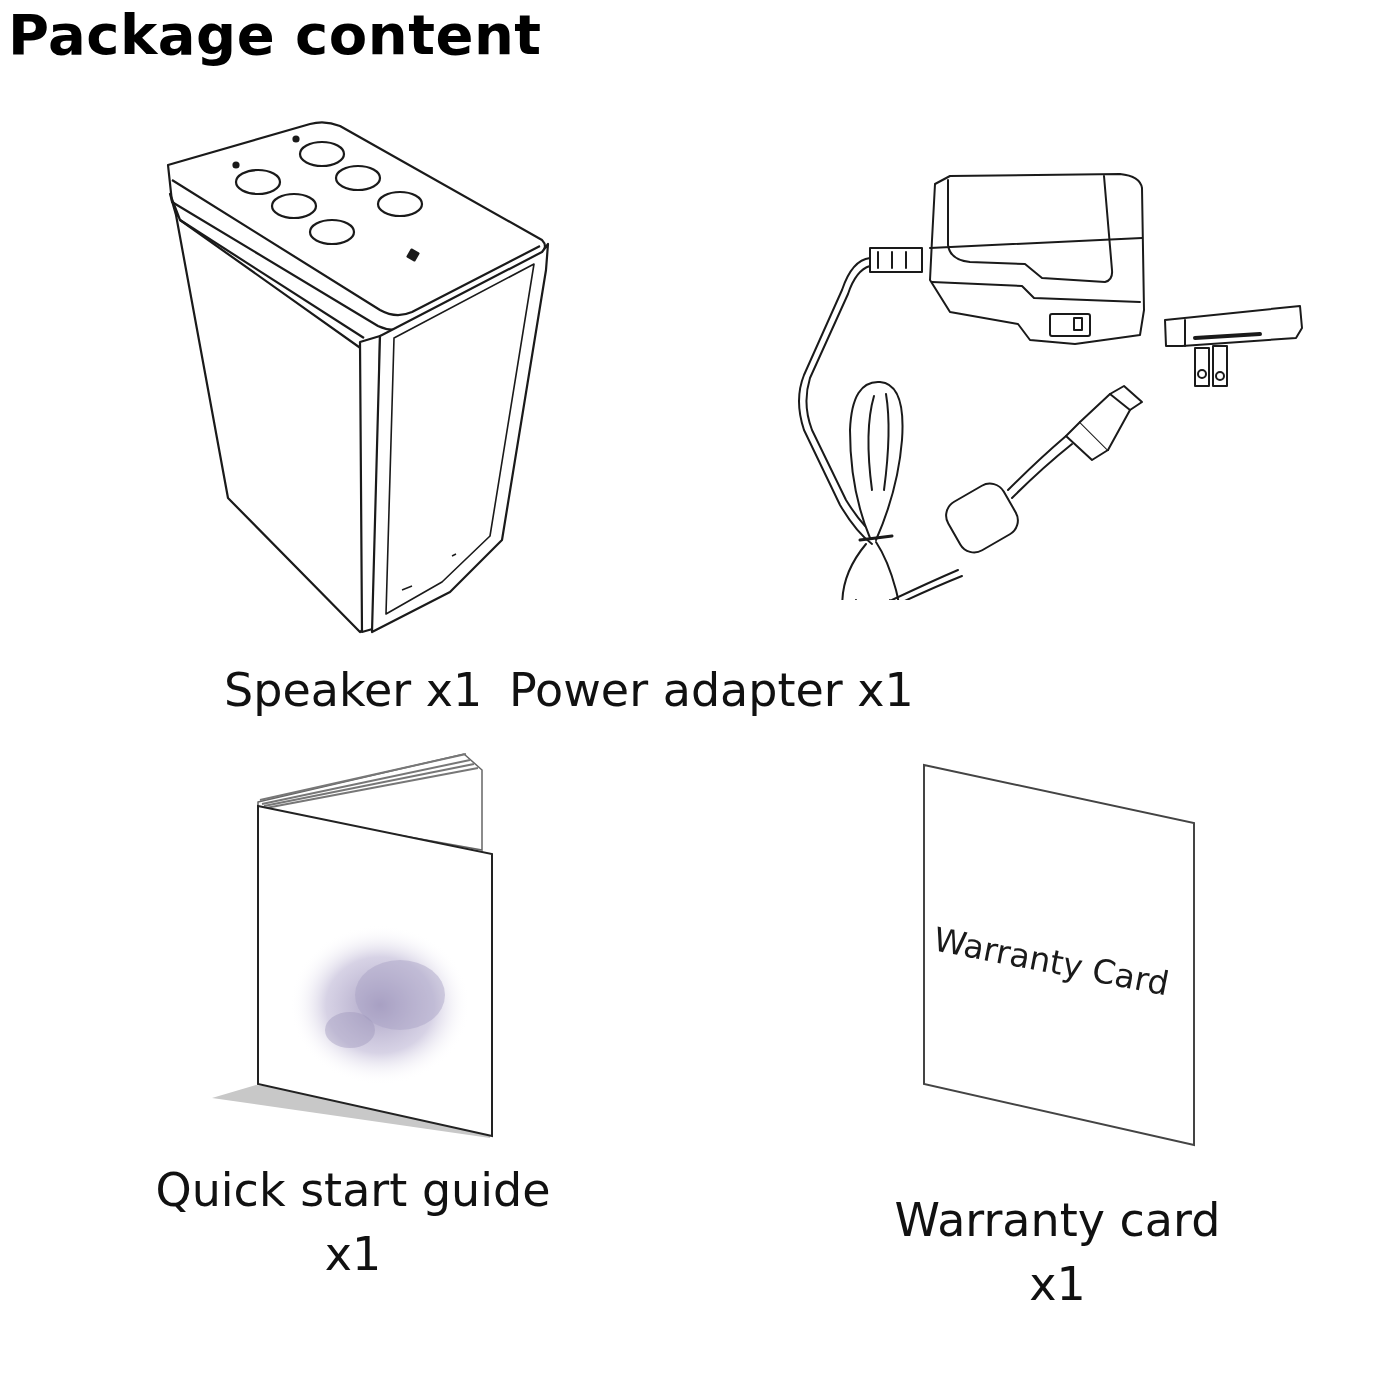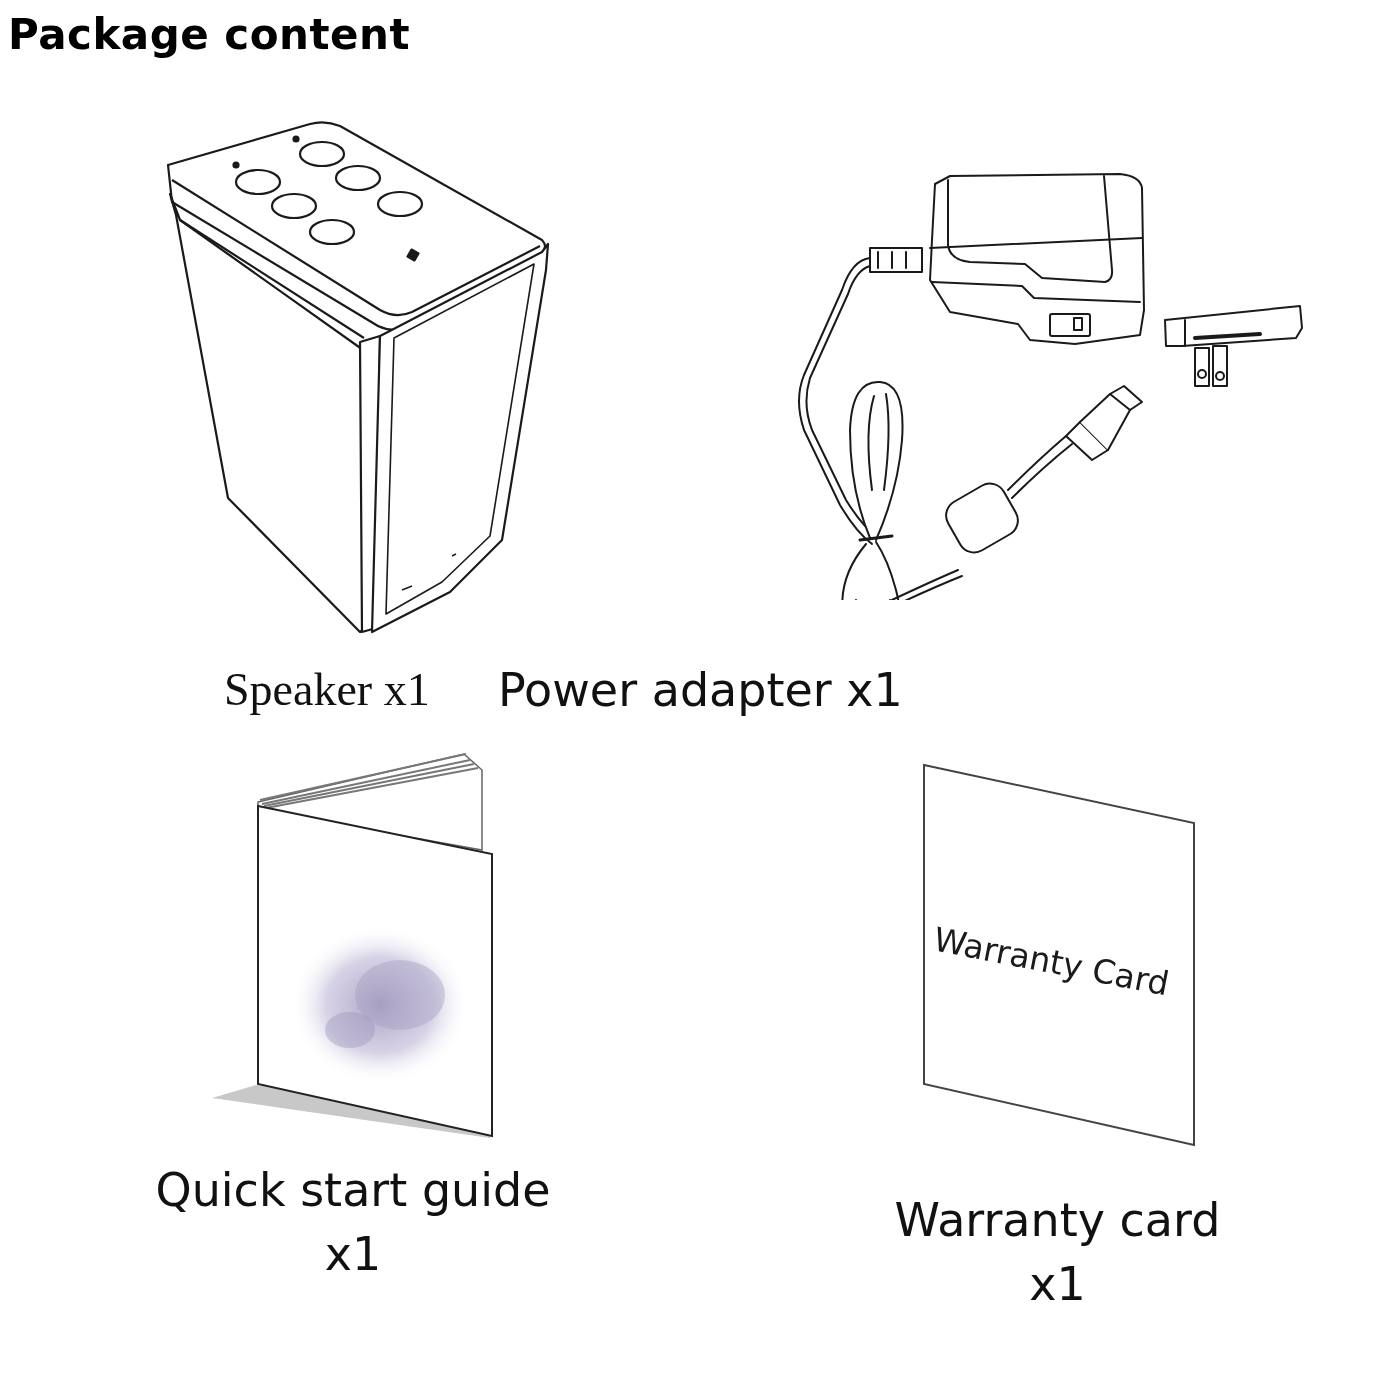--- a/index.html
+++ b/index.html
@@ -1,18 +1,18 @@
 <!DOCTYPE html>
 <html><head>
 <meta charset="utf-8">
 <style>
   html, body { margin: 0; padding: 0; background: #ffffff; }
   body { width: 1399px; height: 1396px; position: relative; overflow: hidden;
          font-family: "DejaVu Sans", "Liberation Sans", sans-serif; color: #111; }
-  .title { position: absolute; left: 8px; top: 0px; font-size: 42px; font-weight: bold;
+  .title { position: absolute; left: 8px; top: 0px; font-size: 56px; font-weight: bold;
            letter-spacing: 0.5px; line-height: 70px; color: #000; }
   .illus { position: absolute; }
   .caption { position: absolute; font-size: 46px; line-height: 64px; text-align: center;
              white-space: nowrap; color: #111; }
   svg { display: block; }
 </style>
 </head>
 <body>
 
 <div class="title">Package content</div>
@@ -80,22 +80,22 @@
     <path d="M385 160 L520 146 L522 168 L516 178 L402 186 L386 186 Z" fill="#fff"></path>
     <path d="M405 160 L405 186"></path>
     <path d="M415 178 L480 174" stroke-width="4"></path>
     <rect x="415" y="188" width="14" height="38" fill="#fff"></rect>
     <rect x="433" y="186" width="14" height="40" fill="#fff"></rect>
     <circle cx="422" cy="214" r="4"></circle>
     <circle cx="440" cy="216" r="4"></circle>
   </svg>
 </div>
 
-<div class="caption" style="left:224px; top:658px;font-family:Liberation Serif, serif;">Speaker x1</div>
-<div class="caption" style="left:498px; top:658px;">Power adapter x1</div>
+<div class="caption" style="left:224px; top:658px;">Speaker x1</div>
+<div class="caption" style="left:509px; top:658px;">Power adapter x1</div>
 
 <div class="illus" style="left:200px; top:740px; width:320px; height:420px;">
   <svg width="320" height="420" viewBox="0 0 320 420">
     <defs>
       <radialGradient id="blob" cx="50%" cy="50%" r="50%">
         <stop offset="0%" stop-color="#9a90b8" stop-opacity="0.85"></stop>
         <stop offset="60%" stop-color="#b6aed0" stop-opacity="0.55"></stop>
         <stop offset="100%" stop-color="#ffffff" stop-opacity="0"></stop>
       </radialGradient>
     </defs>

